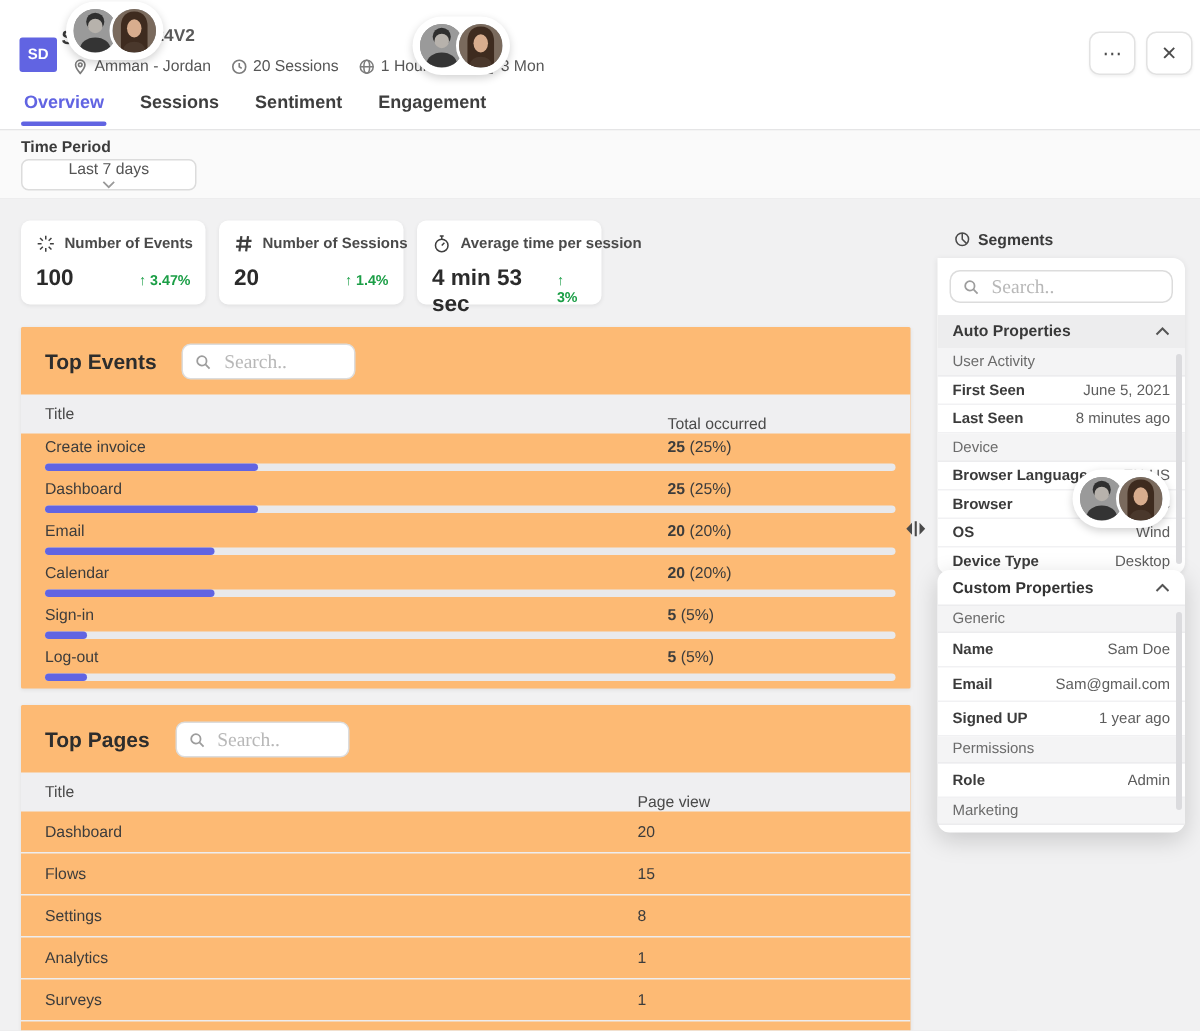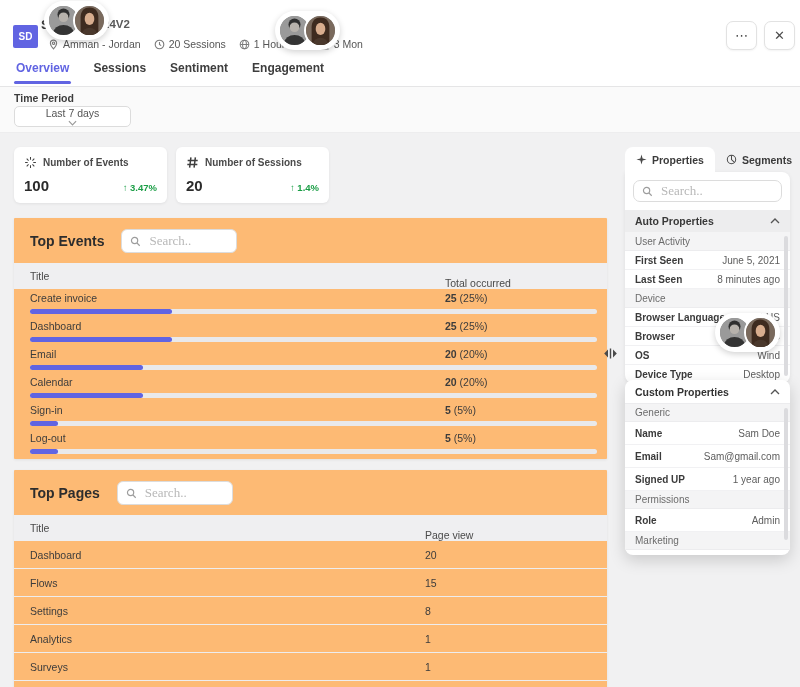--- a/index.html
+++ b/index.html
@@ -29,21 +29,21 @@
   .subbar{position:absolute;left:0;top:87px;right:0;height:45px;background:#fafafa;border-bottom:1px solid #ededee;}
   .tp-label{position:absolute;left:14px;top:92px;font-size:10.5px;font-weight:bold;color:#3c3c3c;}
   .tp-select{position:absolute;left:14px;top:106px;width:117px;height:21px;background:#fff;border:1px solid #dcdcdc;
              border-radius:5px;display:flex;align-items:center;justify-content:space-between;padding:0 8px;
              box-sizing:border-box;font-size:10.5px;color:#555;cursor:pointer;flex-direction:column;}
   .tp-select .icon{color:#9a9a9a;display:inline-flex;}
   .tp-select .icon svg{width:9px;height:6px;}
 
   
   .stat-cards{position:absolute;left:14px;top:147px;display:flex;gap:9px;}
-  .scard{width:153px;height:56px;background:#fff;border-radius:6px;box-shadow:0 1px 3px rgba(0,0,0,.07);
+  .scard{width:123px;height:56px;background:#fff;border-radius:6px;box-shadow:0 1px 3px rgba(0,0,0,.07);
          padding:9px 10px;box-sizing:border-box;}
   .scard-top{display:flex;align-items:center;gap:6px;font-size:10px;color:#4a4a4a;font-weight:600;white-space:nowrap;}
   .scard-top .icon{display:inline-flex;color:#3f3f3f;}
   .scard-top .icon svg{width:13px;height:13px;}
   .scard-bottom{display:flex;align-items:baseline;justify-content:space-between;margin-top:8px;}
   .scard-value{font-size:15px;font-weight:bold;color:#2b2b2b;}
   .scard-change{font-size:9.5px;font-weight:bold;color:var(--positive);}
 
   
   .card{position:absolute;background:#fdba74;border-radius:1px;box-shadow:0 1px 3px rgba(0,0,0,.07);overflow:hidden;}
@@ -208,20 +208,35 @@
               <path d="M5.3 1.5 3.9 12.5M10.1 1.5 8.7 12.5M1.8 4.9h10.8M1.4 9.1h10.8"></path>
             </svg>
           </span>
           <span>Number of Sessions</span>
         </div>
         <div class="scard-bottom">
           <span class="scard-value">20</span>
           <span class="scard-change">↑ 1.4%</span>
         </div>
       </div>
+      <div class="scard">
+        <div class="scard-top">
+          <span class="icon">
+            <svg viewBox="0 0 14 14" fill="none" stroke="currentColor" stroke-width="1.1">
+              <circle cx="7" cy="8.2" r="4.5"></circle>
+              <path d="M5.6 1.4h2.8M7 1.4v2.2M7 8.2l1.9-1.9"></path>
+            </svg>
+          </span>
+          <span>Average time per session</span>
+        </div>
+        <div class="scard-bottom">
+          <span class="scard-value">4 min 53 sec</span>
+          <span class="scard-change">↑ 3%</span>
+        </div>
+      </div>
     </div>
 
   <div class="card" id="top-events">
     <div class="card-head">
       <span class="card-title">Top Events</span>
       <span class="search-box">
         <span class="icon">
             <svg viewBox="0 0 12 12" fill="none" stroke="currentColor" stroke-width="1.3">
               <circle cx="5" cy="5" r="3.4"></circle>
               <path d="M7.6 7.6 10.6 10.6"></path>
@@ -316,28 +331,20 @@
         </div>
         <div class="pg-row">
           <span>Surveys</span>
           <span class="pg-val">1</span>
         </div>
         <div class="pg-row"></div>
       </div>
   </div>
 
   <div class="ptabs">
-      <div class="ptab active">
-        <span class="icon">
-          <svg viewBox="0 0 12 12" fill="currentColor">
-            <path d="M6 .5 7.2 4.8 11.5 6 7.2 7.2 6 11.5 4.8 7.2 .5 6 4.8 4.8z"></path>
-          </svg>
-        </span>
-        <span>Properties</span>
-      </div>
       <div class="ptab">
         <span class="icon">
           <svg viewBox="0 0 12 12" fill="none" stroke="currentColor" stroke-width="1.1">
             <circle cx="6" cy="6" r="4.6"></circle>
             <path d="M6 1.4V6l3.2 3.2"></path>
           </svg>
         </span>
         <span>Segments</span>
       </div>
     </div>

